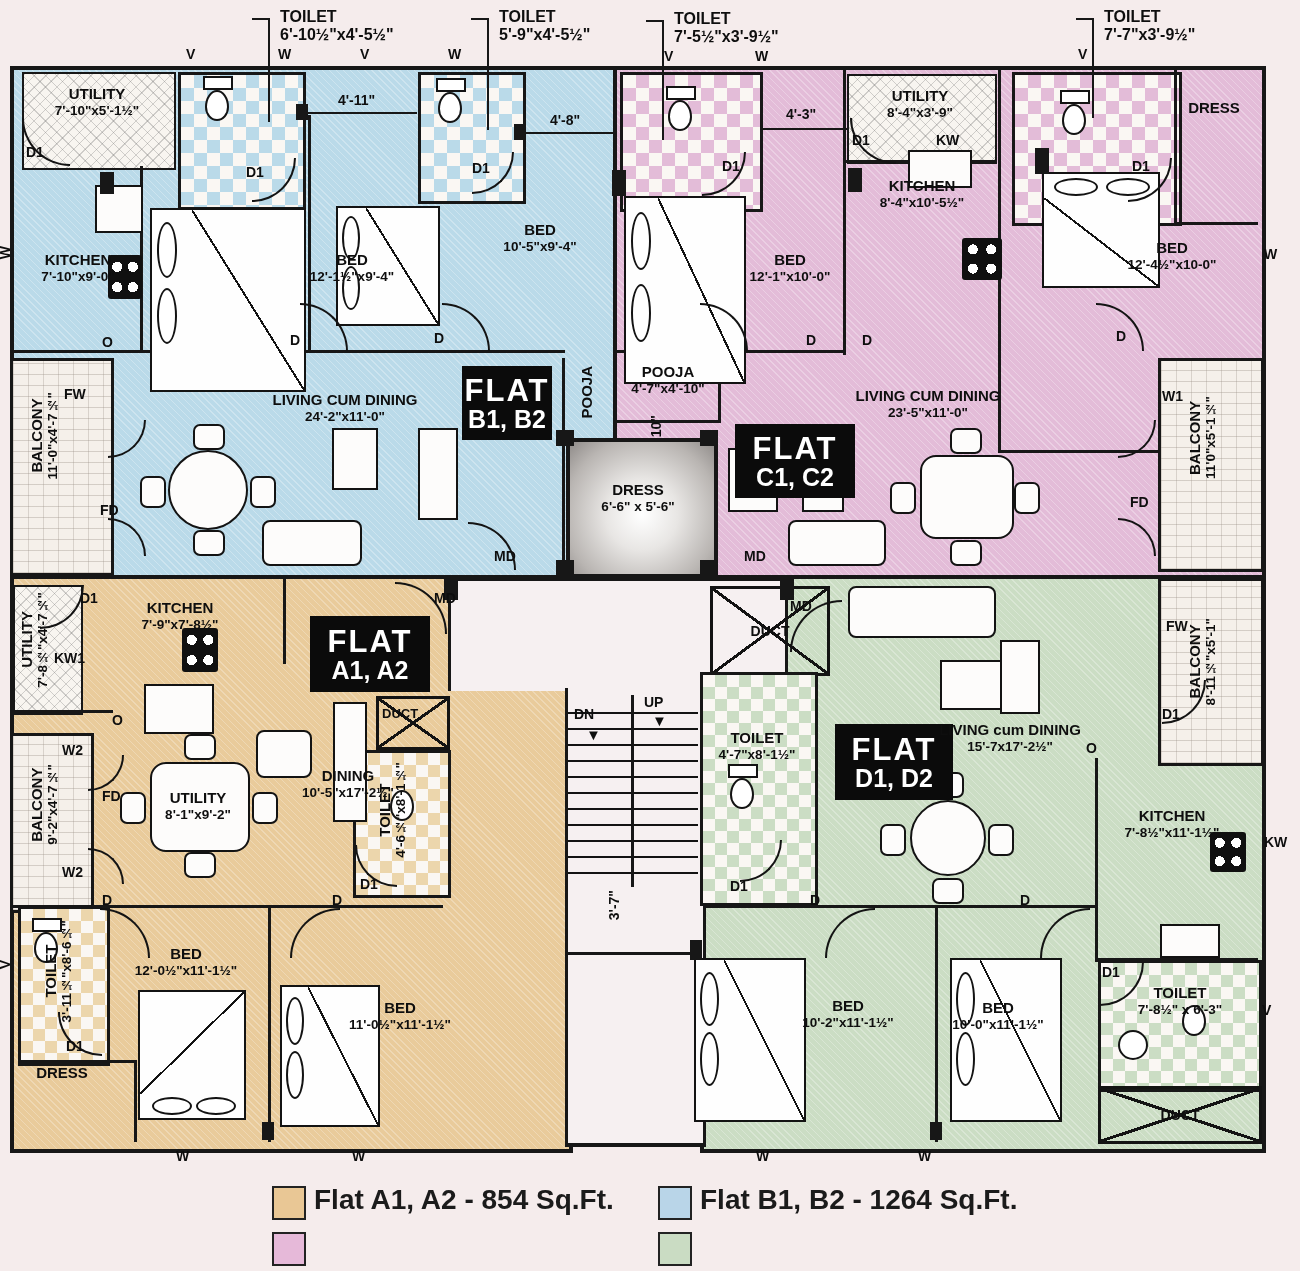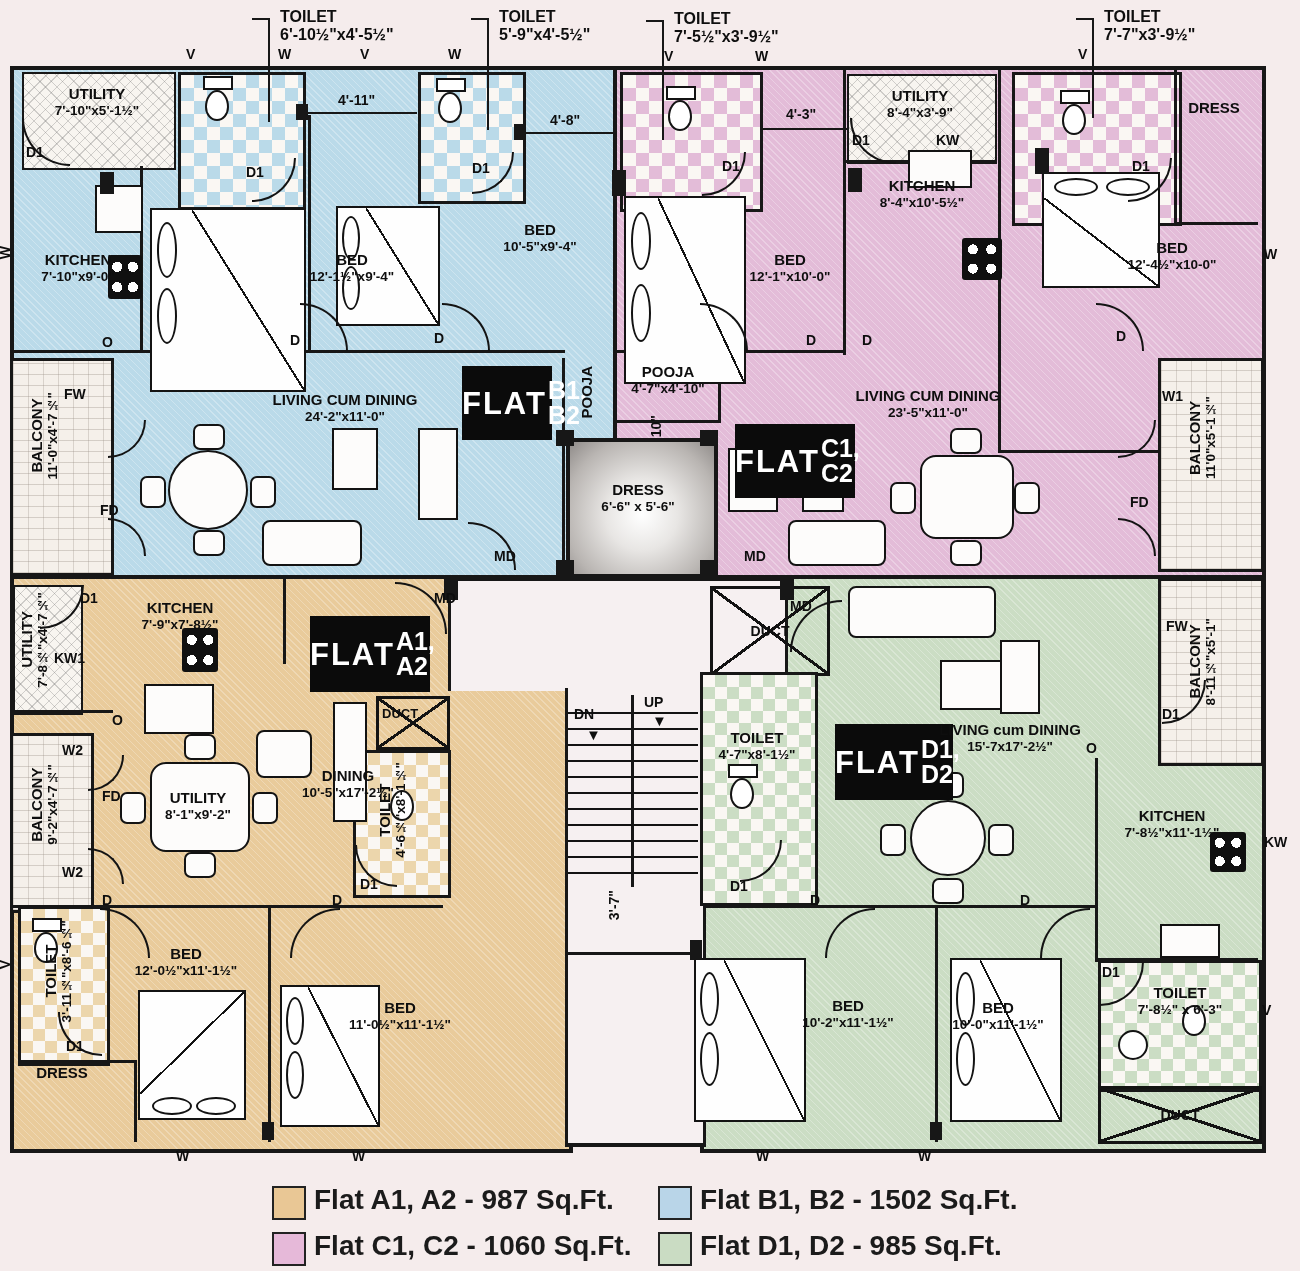--- a/index.html
+++ b/index.html
@@ -25,21 +25,21 @@
   
   .wh,.wv,.blk{position:absolute;background:#171717;}
   .ln{position:absolute;background:#171717;}
   
   .lbl{position:absolute;font-weight:bold;font-size:15px;line-height:1.12;color:#0e0e0e;text-align:center;white-space:nowrap;transform:translateX(-50%);}
   .lbl .d{font-size:13.5px;}
   .lblv{position:absolute;writing-mode:vertical-rl;transform:rotate(180deg);font-weight:bold;font-size:15px;line-height:1.15;color:#0e0e0e;text-align:center;white-space:nowrap;}
   .lblv .d{font-size:13.5px;}
   .mk{position:absolute;font-weight:bold;font-size:14px;color:#0e0e0e;white-space:nowrap;}
   .mkv{position:absolute;writing-mode:vertical-rl;transform:rotate(180deg);font-weight:bold;font-size:14px;color:#0e0e0e;}
-  .flatbox{position:absolute;background:#0b0b0b;color:#fff;display:flex;flex-direction:row;align-items:center;gap:1px;}
+  .flatbox{position:absolute;background:#0b0b0b;color:#fff;display:flex;flex-direction:column;align-items:center;justify-content:center;gap:1px;}
   .flatbox .t1{font-size:31px;font-weight:bold;letter-spacing:2px;line-height:1;}
   .flatbox .t2{font-size:25px;font-weight:bold;line-height:1;}
   
   .co{position:absolute;font-weight:bold;font-size:16px;line-height:1.15;color:#0e0e0e;white-space:nowrap;}
   
   .bed{position:absolute;background:#fefefe;border:2px solid #131313;}
   .pl{position:absolute;border:2px solid #131313;border-radius:50%;background:#fff;}
   .dg{position:absolute;inset:0;background-image:linear-gradient(to bottom right,transparent calc(50% - 1px),#131313 calc(50% - 1px) calc(50% + 1px),transparent calc(50% + 1px));}
   .dg2{position:absolute;inset:0;background-image:linear-gradient(to bottom left,transparent calc(50% - 1px),#131313 calc(50% - 1px) calc(50% + 1px),transparent calc(50% + 1px));}
   .tbl,.chair,.sofa,.furn{position:absolute;border:2px solid #131313;background:#fdfcfb;}
@@ -533,21 +533,19 @@
     <div>7'-5½"x3'-9½"</div>
   </div>
   <div class="ln" style="left:1092px;top:18px;width:2px;height:100px;"></div>
   <div class="ln" style="left:1076px;top:18px;width:18px;height:2px;"></div>
   <div class="co" style="left:1104px;top:8px;">
     <div>TOILET</div>
     <div>7'-7"x3'-9½"</div>
   </div>
 
   <div class="lg-sw swA" style="left:272px;top:1186px;"></div>
-  <div class="lg-tx" style="left:314px;top:1184px;">Flat A1, A2 - 987 Sq.Ft.</div>
+  <div class="lg-tx" style="left:314px;top:1184px;">Flat A1, A2 - 854 Sq.Ft.</div>
   <div class="lg-sw swB" style="left:658px;top:1186px;"></div>
-  <div class="lg-tx" style="left:700px;top:1184px;">Flat B1, B2 - 1502 Sq.Ft.</div>
+  <div class="lg-tx" style="left:700px;top:1184px;">Flat B1, B2 - 1264 Sq.Ft.</div>
   <div class="lg-sw swC" style="left:272px;top:1232px;"></div>
-  <div class="lg-tx" style="left:314px;top:1230px;">Flat C1, C2 - 1060 Sq.Ft.</div>
   <div class="lg-sw swD" style="left:658px;top:1232px;"></div>
-  <div class="lg-tx" style="left:700px;top:1230px;">Flat D1, D2 - 985 Sq.Ft.</div>
 
 </div>
 
 </body></html>

